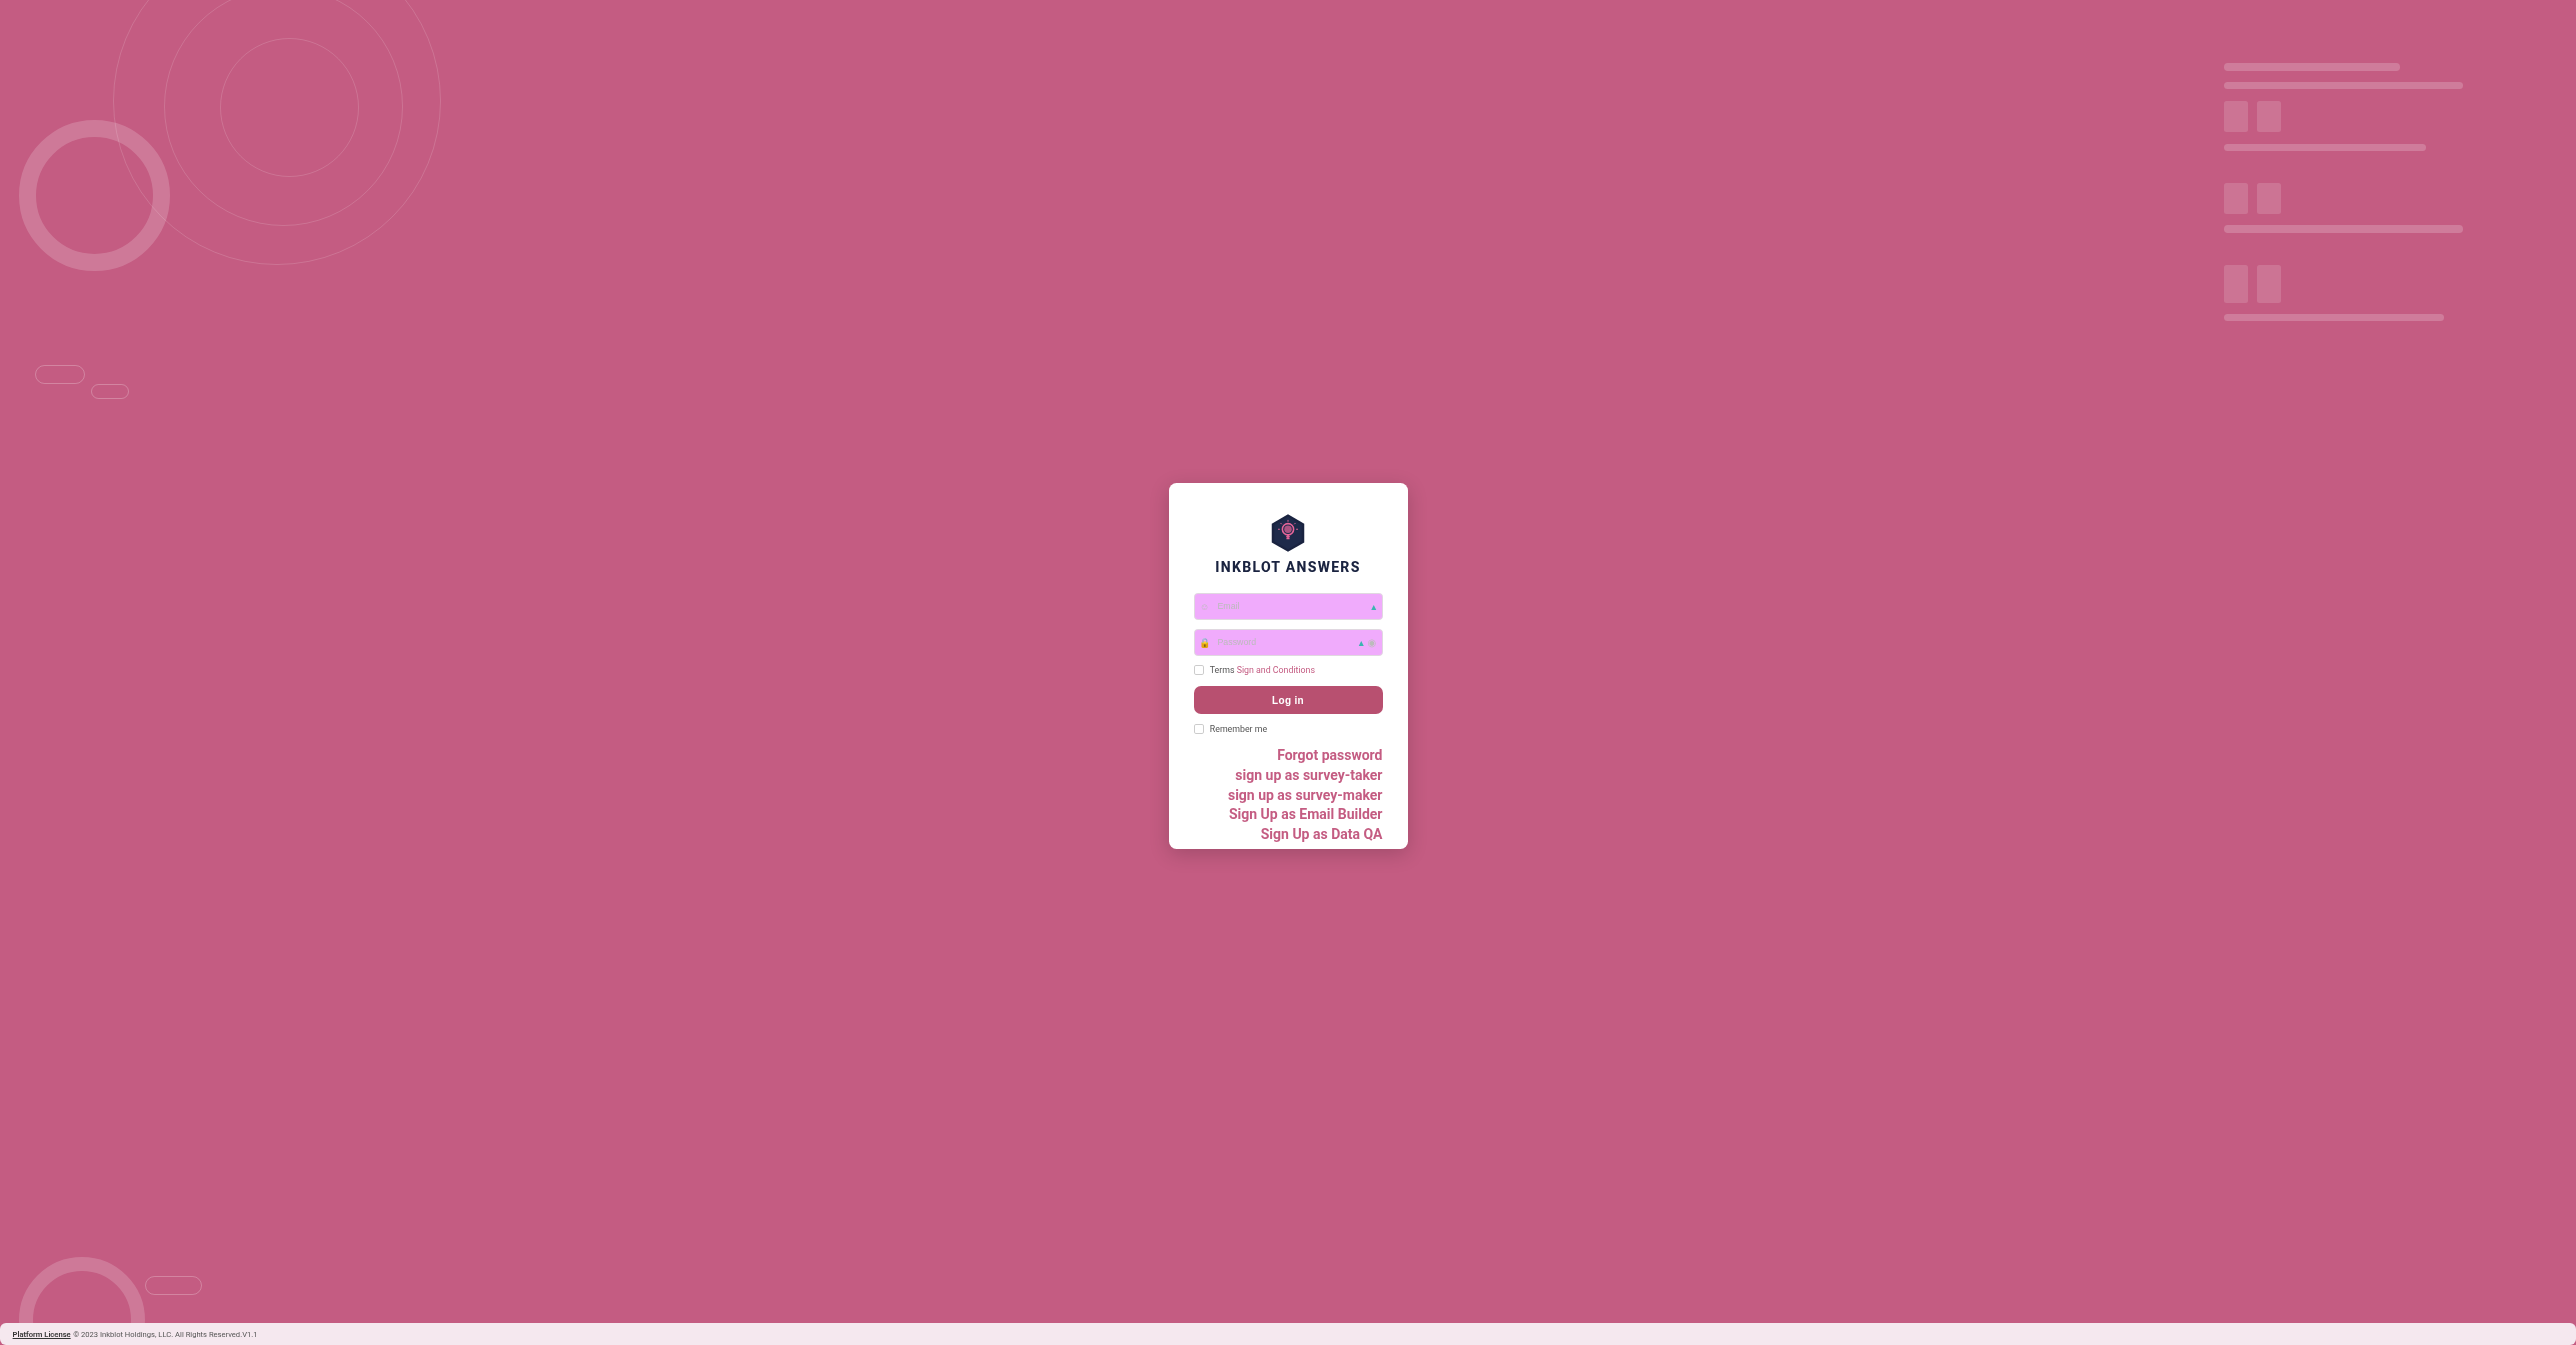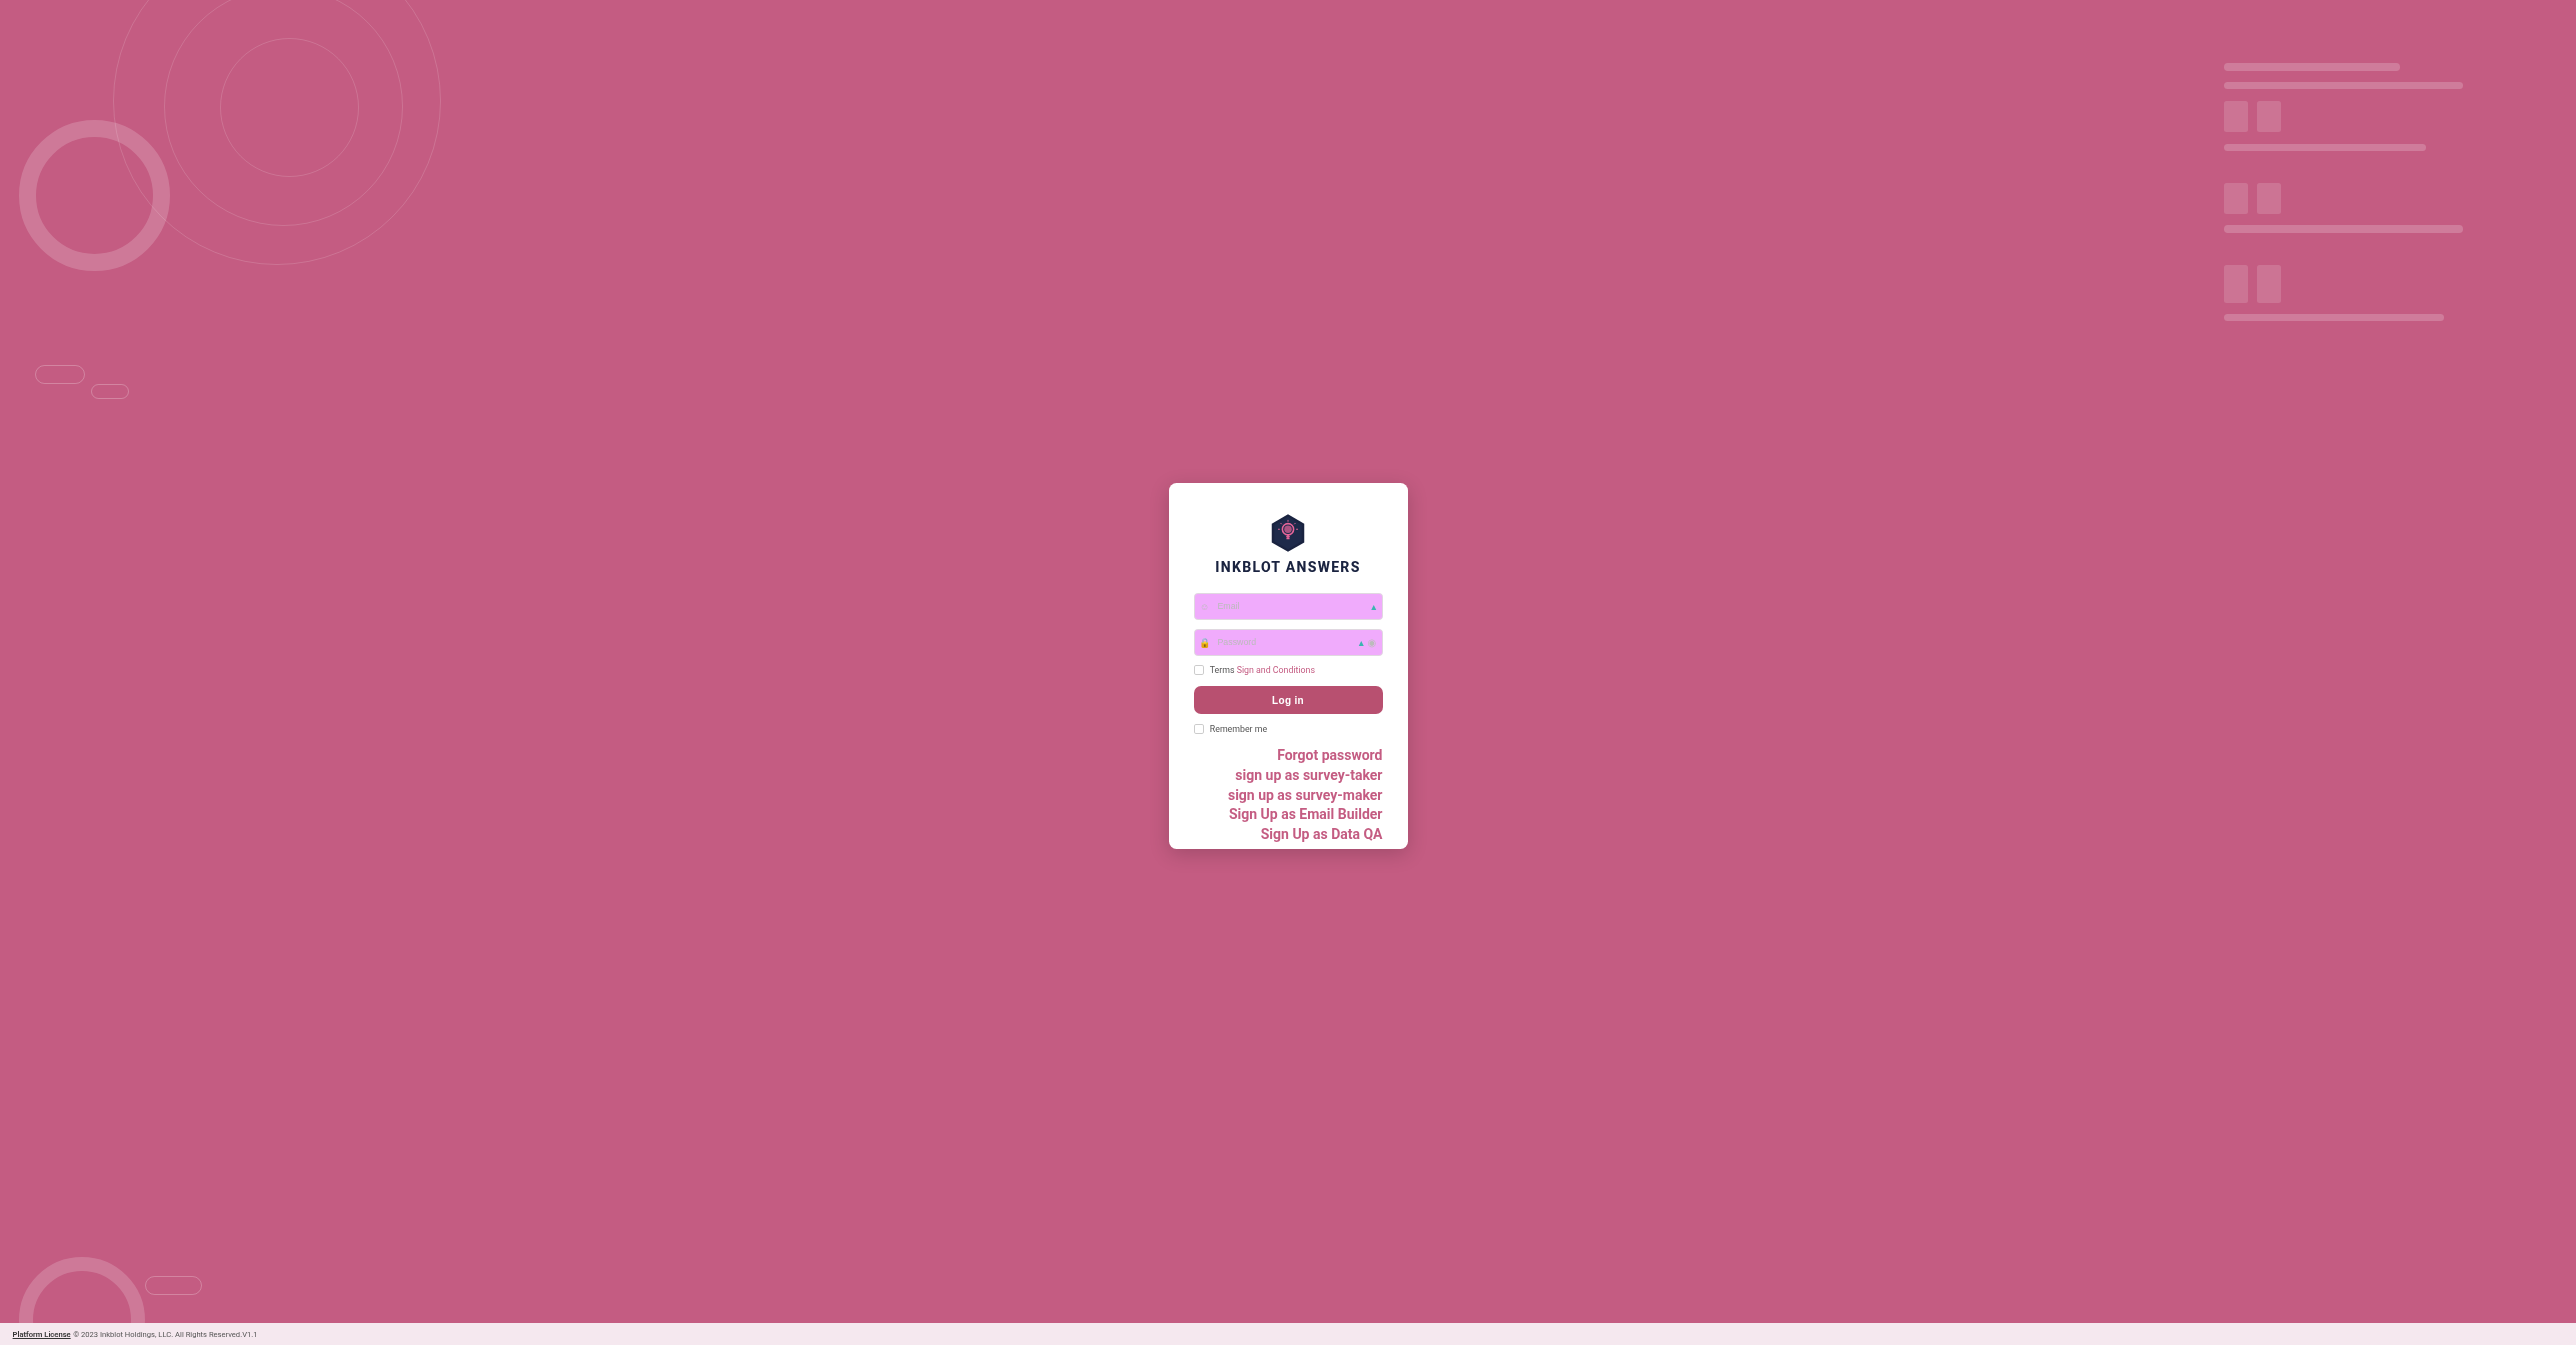--- a/index.html
+++ b/index.html
@@ -267,20 +267,21 @@
       bottom: 0;
       left: 0;
       right: 0;
       background: #f5e8ef;
       padding: 6.3px 12.6px;
       font-size: 7.6px;
       color: #555;
       z-index: 2;
       display: flex;
       align-items: center;
+      border-radius: 6px;
     }
 
     .footer-link {
       color: #333;
       text-decoration: underline;
       font-weight: 600;
       margin-right: 2.5px;
     }
   </style>
 </head>

